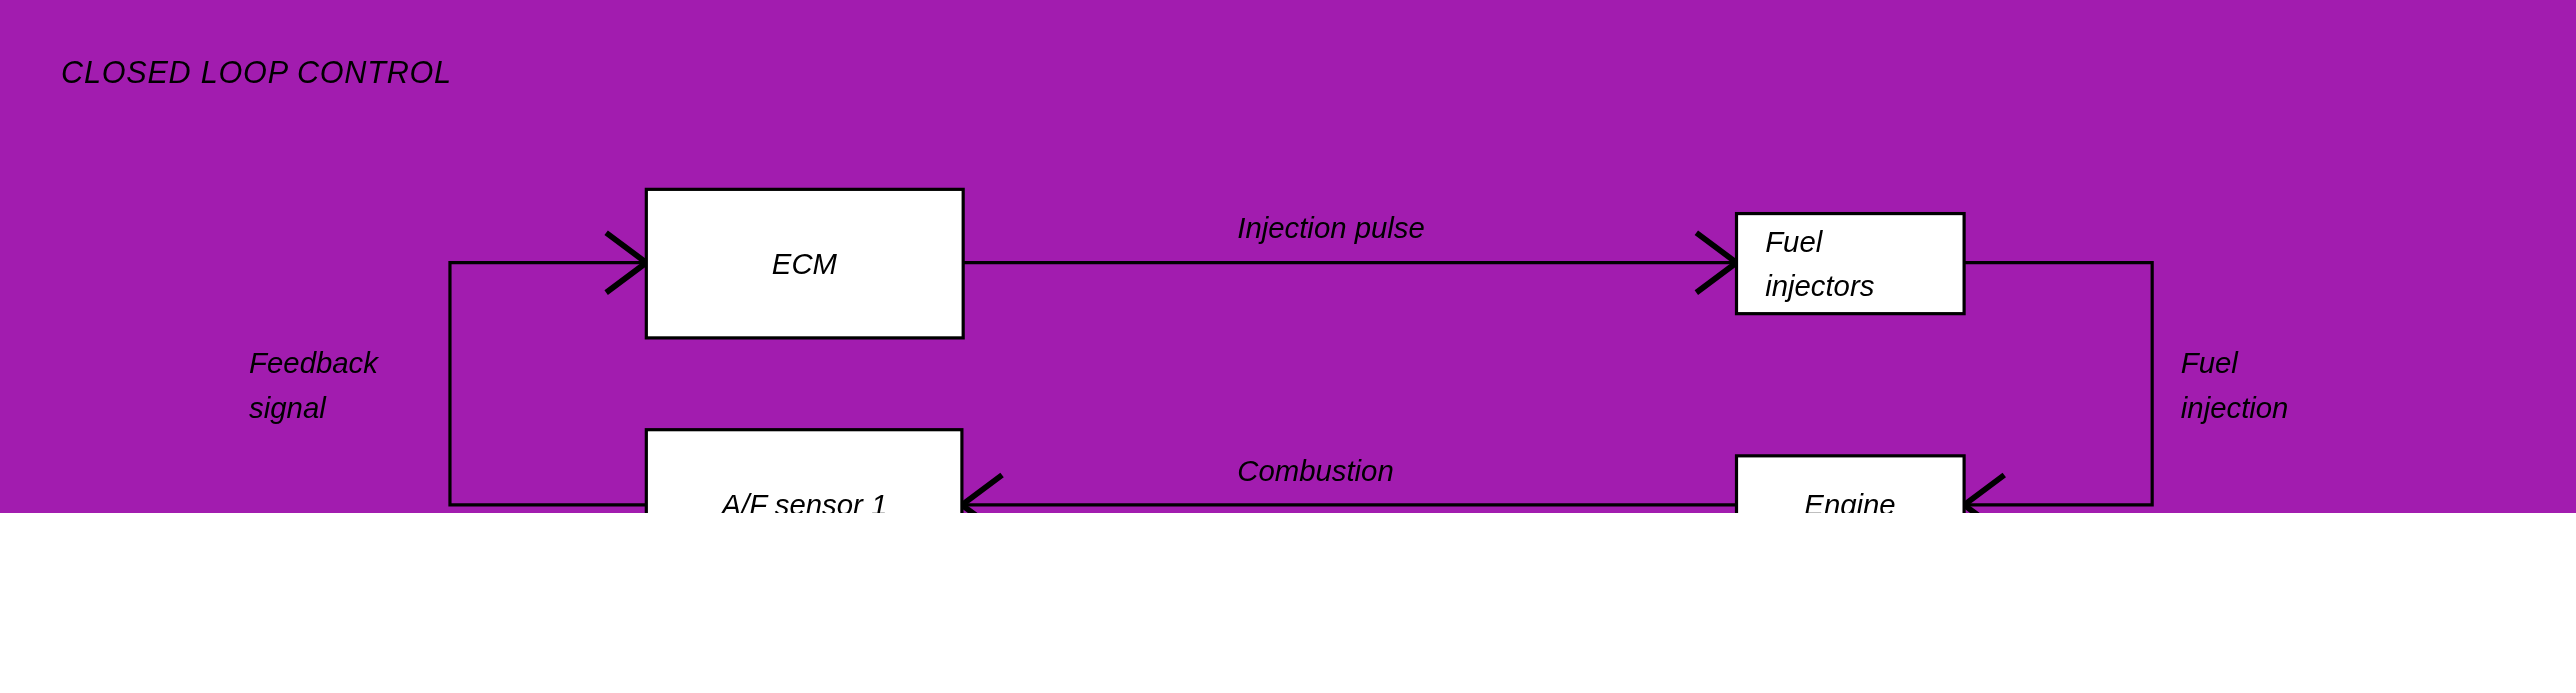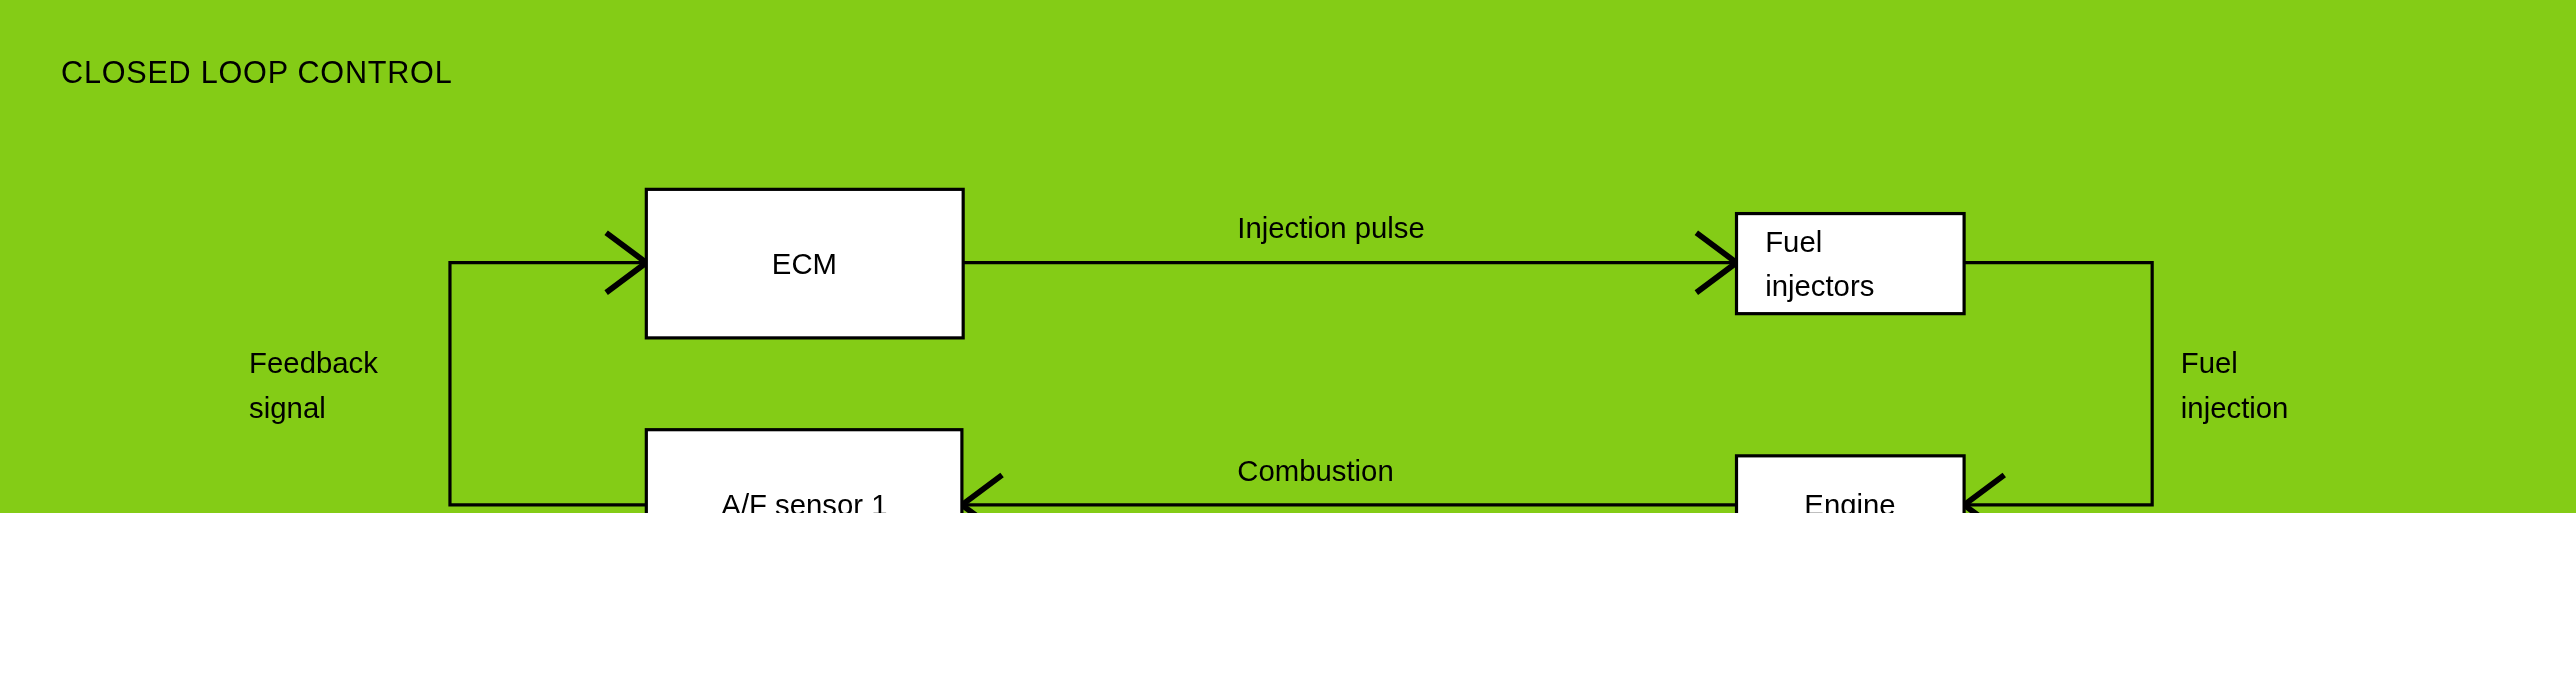--- a/index.html
+++ b/index.html
@@ -8,22 +8,23 @@
     background: #ffffff;
   }
   body {
     font-family: "Liberation Sans", sans-serif;
     color: #000000;
   }
   #page {
     position: relative;
     width: 2576px;
     height: 513px;
-    background: #84cc16;
+    background: #a21caf;
     overflow: hidden;
+    font-style: italic;
   }
   #diagram-svg {
     position: absolute;
     left: 0;
     top: 0;
     width: 2576px;
     height: 693px;
     display: block;
   }
   .diagram-title {

